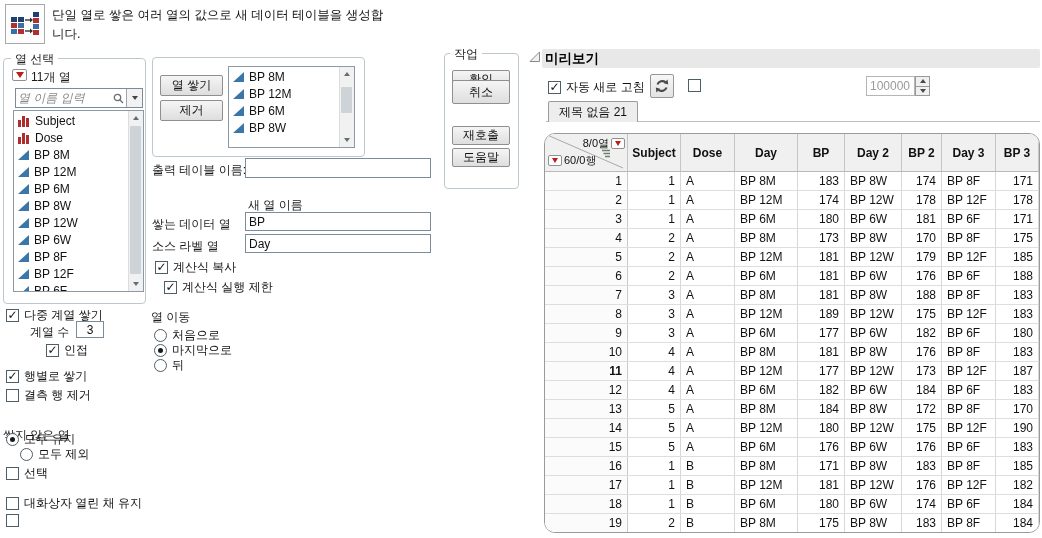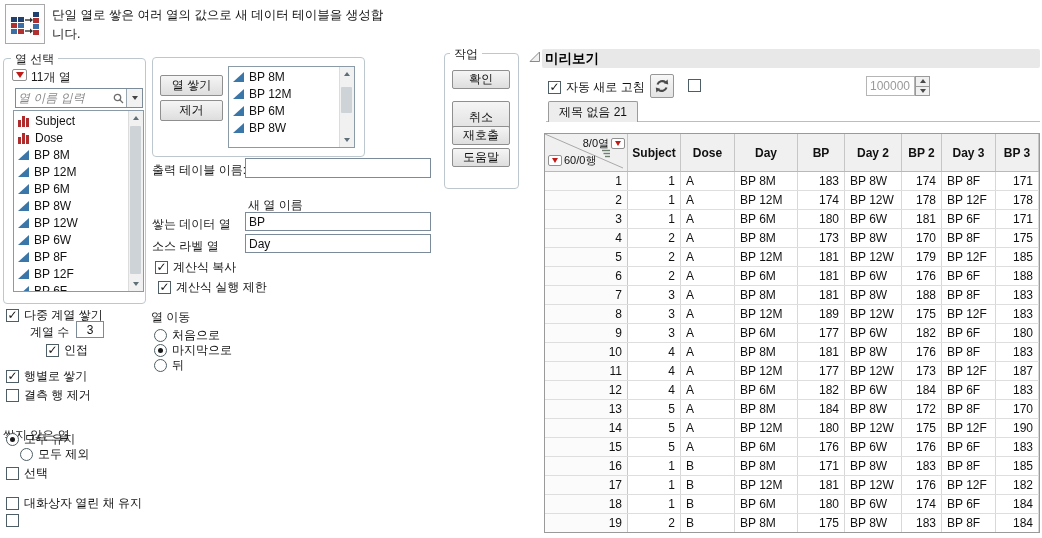--- a/index.html
+++ b/index.html
@@ -78,21 +78,21 @@
   .spin div:last-child{border-top:none;}
   .spin .u::after{content:"";border-left:3px solid transparent;border-right:3px solid transparent;border-bottom:4px solid #4a4a4a;}
   .spin .d::after{content:"";border-left:3px solid transparent;border-right:3px solid transparent;border-top:4px solid #4a4a4a;}
   
   .tab{position:absolute;left:548px;top:101px;height:21px;padding:0 10px;background:#ededed;
     border:1px solid #9b9b9b;border-bottom:none;border-radius:2px 2px 0 0;display:flex;align-items:center;
     font-size:12px;box-sizing:border-box;z-index:2;}
   .tabline{position:absolute;left:546px;top:121px;width:494px;height:1px;background:#bdbdbd;z-index:1;}
   
   .ptable{position:absolute;left:544px;top:133px;width:496px;height:400px;border:1px solid #9a9a9a;
-    border-radius:0;background:#fff;box-sizing:border-box;overflow:hidden;}
+    border-radius:11px;background:#fff;box-sizing:border-box;overflow:hidden;}
   .header-row{display:flex;height:37px;background:#f0f0f0;border-bottom:1px solid #b9b9b9;}
   .th{display:flex;align-items:center;justify-content:center;font-weight:bold;font-size:12px;
     border-right:1px solid #c6c6c6;box-sizing:border-box;height:37px;background:#f0f0f0;}
   .corner{position:relative;height:37px;border-right:1px solid #c6c6c6;box-sizing:border-box;background:#f0f0f0;overflow:hidden;}
   .corner svg.diag{position:absolute;left:0;top:0;}
   .corner-top{position:absolute;right:2px;top:2px;display:flex;align-items:center;gap:2px;font-size:11px;}
   .corner-bottom{position:absolute;left:3px;bottom:3px;display:flex;align-items:center;gap:2px;font-size:11px;}
   .filter-ico{position:absolute;right:16px;top:15px;}
   .tr{display:flex;height:19px;border-bottom:1px solid #dedede;background:#fff;box-sizing:border-box;}
   .td{display:flex;align-items:center;font-size:12px;border-right:1px solid #d8d8d8;
@@ -237,21 +237,21 @@
 <span class="lbl" style="left:248px;top:197px;">새 열 이름</span>
 <span class="lbl" style="left:152px;top:216px;">쌓는 데이터 열</span>
 <input class="tinput" style="left: 245px; top: 212px; width: 186px; height: 19px;" value="BP">
 <span class="lbl" style="left:152px;top:238px;">소스 라벨 열</span>
 <input class="tinput" style="left: 245px; top: 234px; width: 186px; height: 19px;" value="Day">
 
 <label class="cb" style="left:155px;top:259px;">
   <span class="box checked"></span>
   <span>계산식 복사</span>
 </label>
-<label class="cb" style="left:158px;top:279px;">
+<label class="cb" style="left:164px;top:279px;">
   <span class="box checked"></span>
   <span>계산식 실행 제한</span>
 </label>
 
 <label class="cb" style="left:6px;top:307px;">
   <span class="box checked"></span>
   <span>다중 계열 쌓기</span>
 </label>
 <span class="lbl" style="left:30px;top:324px;">계열 수</span>
 <input class="tinput" style="left: 76px; top: 321px; width: 28px; height: 17px; text-align: center;" value="3">
@@ -298,21 +298,21 @@
   <span>마지막으로</span>
 </label>
 <label class="rd" style="left:154px;top:357px;">
   <span class="circle"></span>
   <span>뒤</span>
 </label>
 
 <div class="group" style="left:444px;top:53px;width:73px;height:134px;"></div>
 <span class="group-label" style="left:450px;top:46px;">작업</span>
 <button class="btn" style="left:452px;top:70px;width:58px;height:19px;">확인</button>
-<button class="btn" style="left:452px;top:101px;width:58px;height:33px;">취소</button>
+<button class="btn" style="left:452px;top:80px;width:58px;height:24px;">취소</button>
 <button class="btn" style="left:452px;top:126px;width:58px;height:19px;">재호출</button>
 <button class="btn" style="left:452px;top:148px;width:58px;height:19px;">도움말</button>
 
 <svg class="disc" width="12" height="12" viewBox="0 0 12 12">
   <polygon points="1,10.5 10.5,10.5 10.5,1" fill="#f0f0f0" stroke="#8a8a8a" stroke-width="1"></polygon>
 </svg>
 <div class="pv-band">
   <span class="pv-title">미리보기</span>
 </div>
 
@@ -476,21 +476,21 @@
         <div class="td ar" style="width: 53px;">4</div>
         <div class="td al" style="width: 54px;">A</div>
         <div class="td al" style="width: 63px;">BP 8M</div>
         <div class="td ar" style="width: 47px;">181</div>
         <div class="td al" style="width: 57px;">BP 8W</div>
         <div class="td ar" style="width: 40px;">176</div>
         <div class="td al" style="width: 54px;">BP 8F</div>
         <div class="td ar" style="width: 43px;">183</div>
       </div>
       <div class="tr">
-        <div class="td rowhead" style="width: 83px;">11</div>
+        <div class="td rowhead" style="width: 83px; font-weight: bold;">11</div>
         <div class="td ar" style="width: 53px;">4</div>
         <div class="td al" style="width: 54px;">A</div>
         <div class="td al" style="width: 63px;">BP 12M</div>
         <div class="td ar" style="width: 47px;">177</div>
         <div class="td al" style="width: 57px;">BP 12W</div>
         <div class="td ar" style="width: 40px;">173</div>
         <div class="td al" style="width: 54px;">BP 12F</div>
         <div class="td ar" style="width: 43px;">187</div>
       </div>
       <div class="tr">

